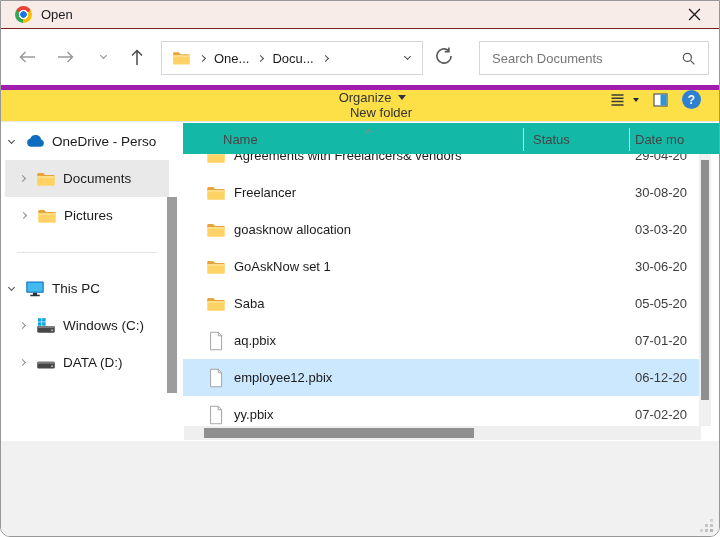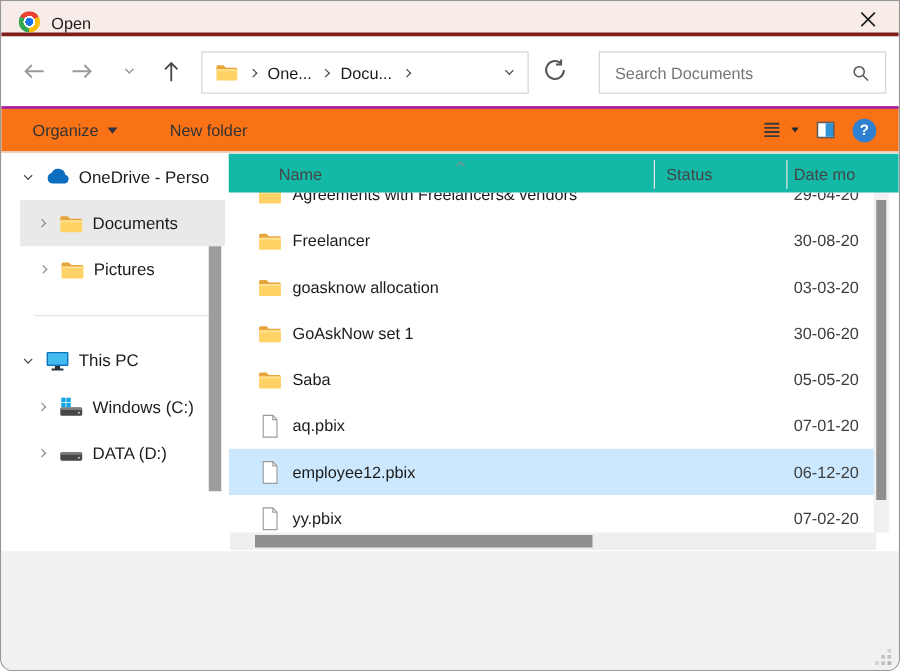--- a/index.html
+++ b/index.html
@@ -2,21 +2,21 @@
 <html><head>
 <meta charset="utf-8">
 <style>
   * { margin:0; padding:0; box-sizing:border-box; }
   html,body { width:720px; height:537px; background:#fff; font-family:"Liberation Sans", sans-serif; }
   .dialog { position:relative; width:720px; height:537px; background:#fff;
             border:1px solid #979797; border-radius:0 0 10px 10px; overflow:hidden; }
 
   
   .titlebar { position:absolute; left:0; top:0; width:100%; height:28px; background:#f8ece9;
-              display:flex; align-items:flex-end; padding:0 14px; border-bottom:3px solid #7f1d1d;}
+              display:flex; align-items:center; padding:0 14px; border-bottom:1px solid #7f1d1d;}
   .chrome-ic { width:17px; height:17px; border-radius:50%;
      background: radial-gradient(circle at 50% 50%, #1a73e8 0 26%, #fff 27% 39%, rgba(0,0,0,0) 40%),
                  conic-gradient(from 60deg, #fbbc05 0 120deg, #34a853 0 240deg, #ea4335 0 360deg); }
   .title-text { margin-left:9px; font-size:13px; color:#1b1b1b; }
   .close-btn { margin-left:auto; width:22px; height:22px; display:flex; align-items:center; justify-content:center; cursor:pointer;}
 
   
   .navbar { position:absolute; left:0; top:29px; width:100%; height:55px; background:#fff; }
   .nav-ic { position:absolute; top:16px; width:24px; height:22px; display:flex; align-items:center; justify-content:center;}
   .addr { position:absolute; left:160px; top:11px; width:262px; height:34px; border:1px solid #d6d6d6;
@@ -29,34 +29,34 @@
 
   
   .chev { display:inline-block; width:7px; height:7px; border-right:1.4px solid #4c4c4c; border-bottom:1.4px solid #4c4c4c; }
   .chev-down  { transform:rotate(45deg); margin-top:-3px;}
   .chev-right { transform:rotate(-45deg); }
   .chev-up    { transform:rotate(-135deg); margin-top:4px;}
   .chev.small { width:5px; height:5px; }
   .chev.lite  { border-color:#8c8c8c; }
 
   
-  .toolbar { position:absolute; left:0; top:84px; width:100%; height:37px; background:#f97316;
-             border-top:2px solid #a21caf; border-bottom:1px solid #e7e7e7;
-             display:flex; align-items:center; font-size:13px; color:#333; }
+  .toolbar { position:absolute; left:0; top:84px; width:100%; height:37px; background:#fde047;
+             border-top:5px solid #a21caf; border-bottom:1px solid #e7e7e7;
+             display:flex; align-items:center; font-size:13px; color:#333;flex-direction:column; }
   .tb-btn { display:flex; align-items:center; gap:7px; cursor:pointer; }
   .tri-down { width:0; height:0; border-left:4px solid transparent; border-right:4px solid transparent; border-top:5px solid #33333f; }
   .tb-right { position:absolute; right:18px; display:flex; align-items:center; gap:13px; }
   .help-circ { width:19px; height:19px; border-radius:50%; background:#2f80d1; color:#fff; font-size:12px; font-weight:bold;
                display:flex; align-items:center; justify-content:center; }
 
   
   .main { position:absolute; left:0; top:122px; width:100%; height:318px; background:#fff; }
 
   
-  .sidebar { position:absolute; left:15px; top:0; width:180px; height:100%; overflow:hidden; }
+  .sidebar { position:absolute; left:4px; top:0; width:180px; height:100%; overflow:hidden; }
   .side-item { width:164px; height:37px; display:flex; align-items:center; gap:7px; font-size:13.5px; color:#1b1b1b; cursor:pointer;}
   .side-item.selected { background:#e9e9e9; }
   .side-item .chev-cell { width:13px; display:flex; justify-content:center; flex:none;}
   .icon-slot { width:20px; height:20px; flex:none; display:flex; align-items:center; justify-content:center;}
   .icon-slot svg { width:100%; height:100%; }
   .side-sep { height:36px; display:flex; align-items:center; }
   .side-sep div { height:1px; background:#e2e2e2; margin-left:12px; width:140px; }
   .side-scroll-thumb { position:absolute; left:166px; top:74px; width:10px; height:196px; background:#9d9d9d; }
 
   

